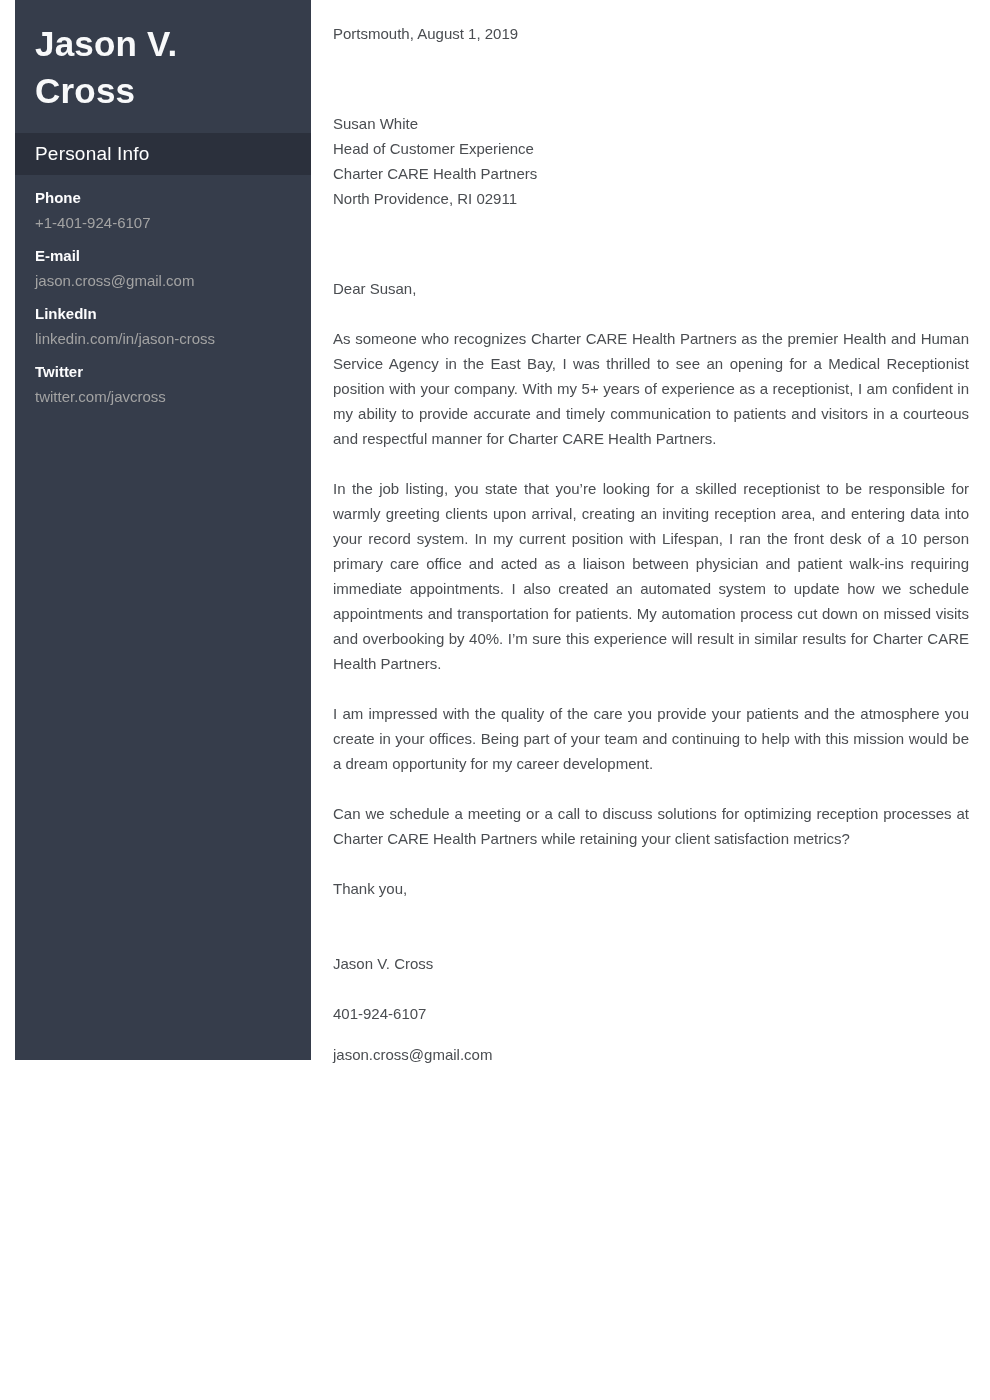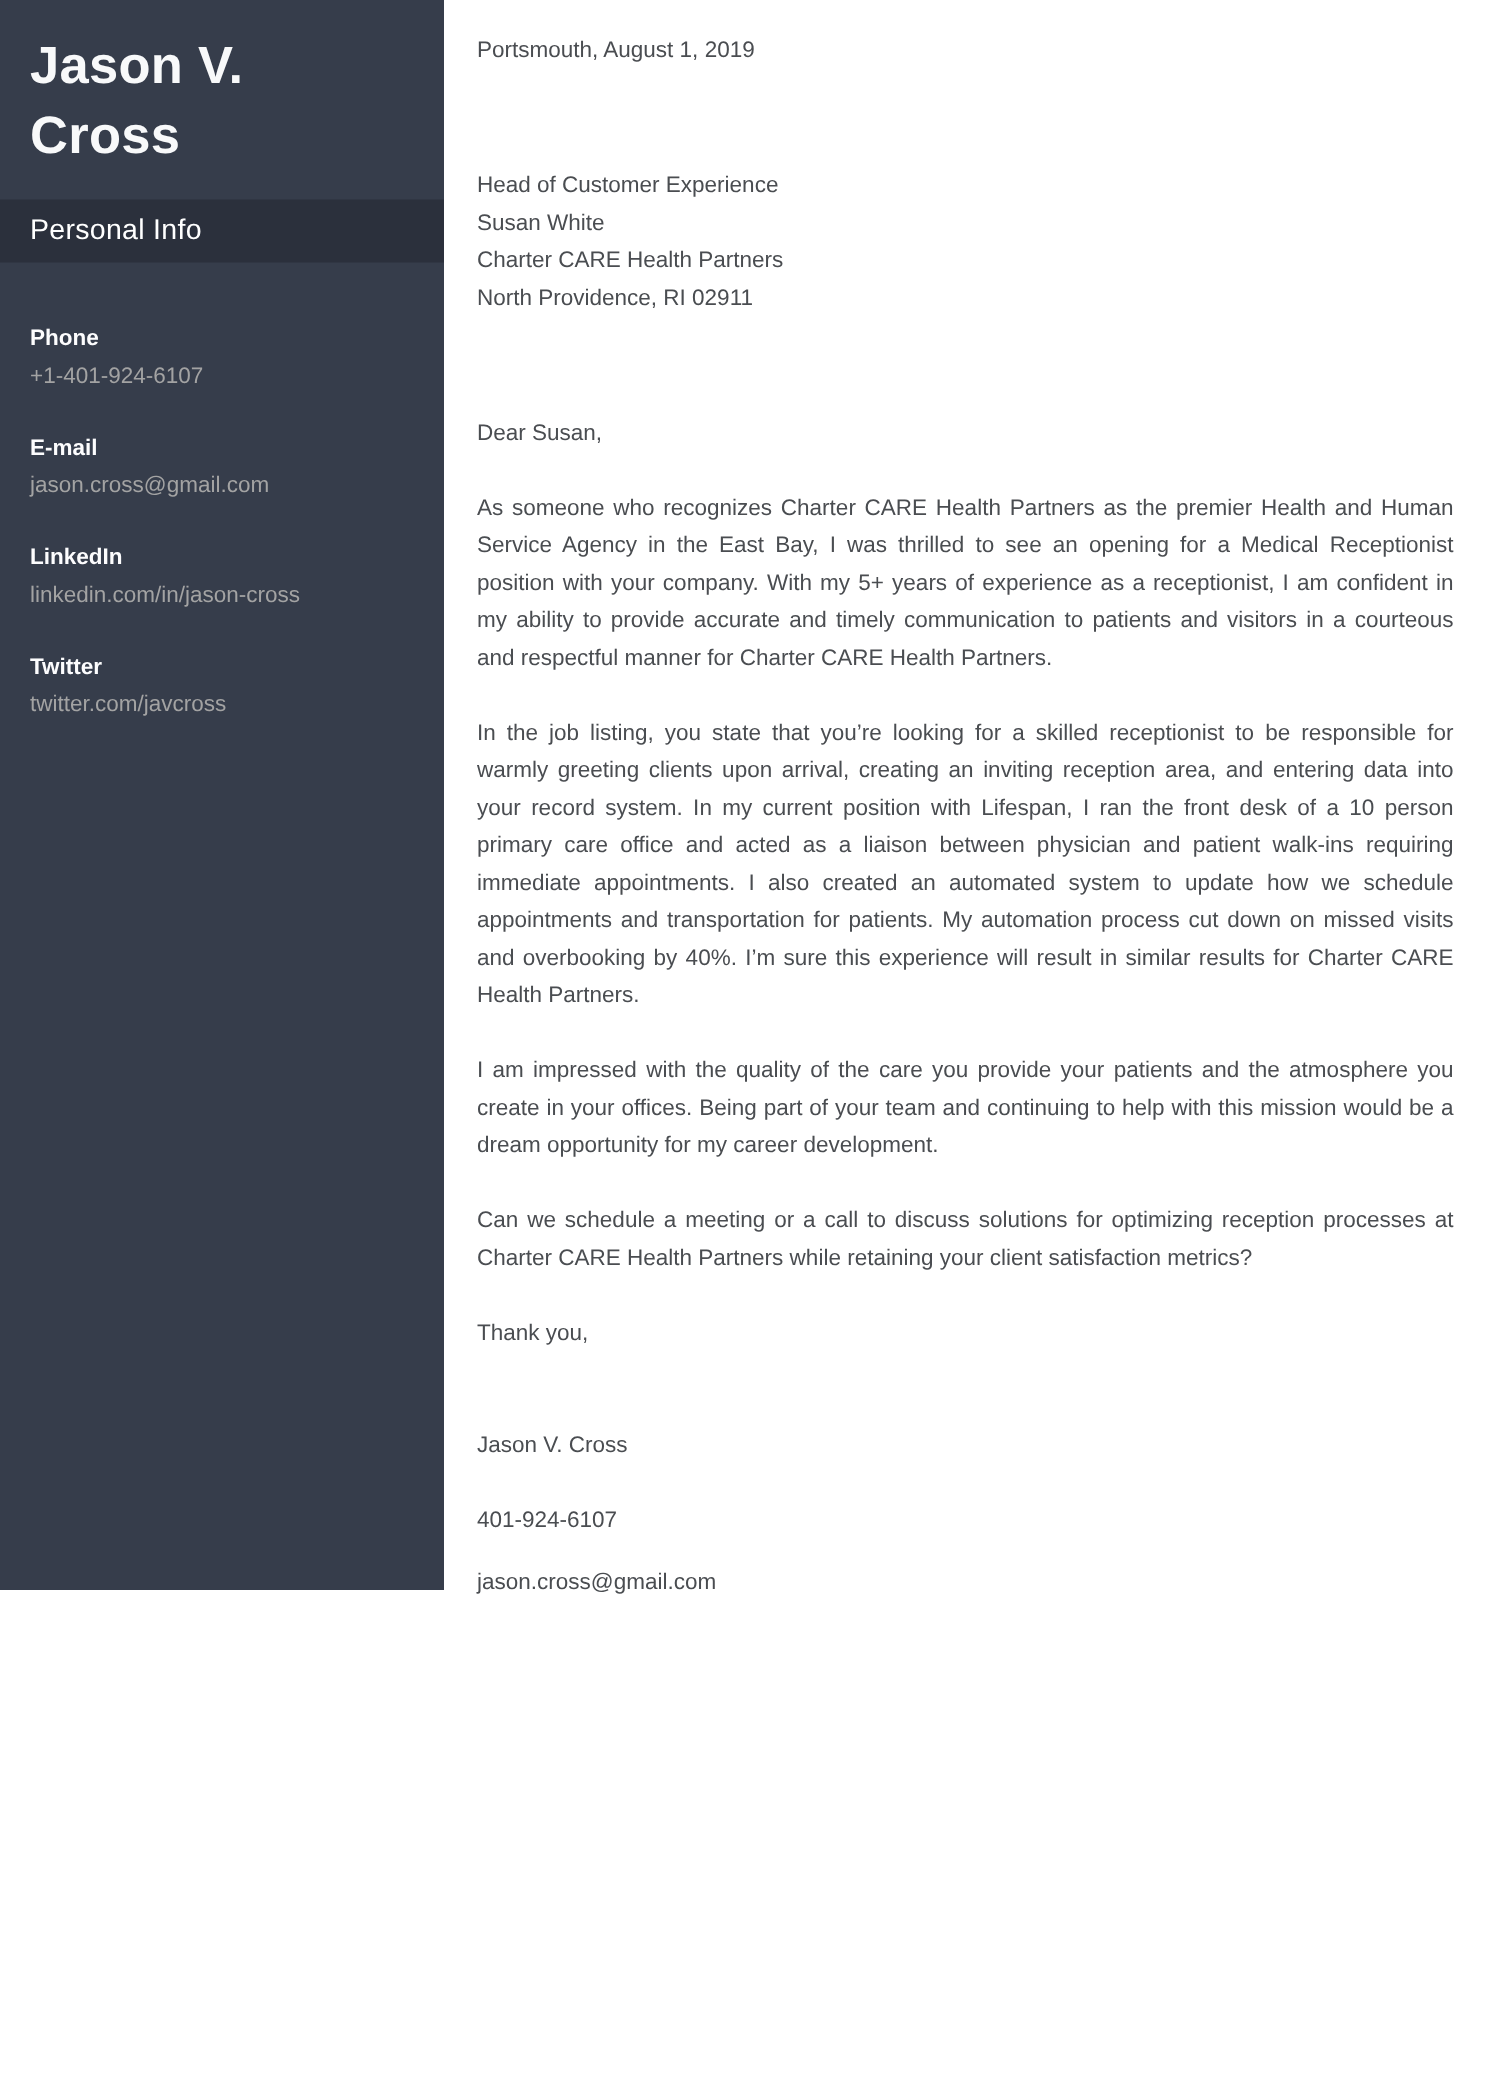--- a/index.html
+++ b/index.html
@@ -6,20 +6,21 @@
   html, body { width: 990px; height: 1400px; }
   body {
     font-family: "Liberation Sans", "DejaVu Sans", sans-serif;
     background: #ffffff;
     overflow: hidden;
   }
   .page {
     width: 990px;
     height: 1060px;
     display: flex;
+    padding-left: 15px;
   }
   
   .sidebar {
     width: 296px;
     min-width: 296px;
     height: 100%;
     background: #363d4b;
   }
   .name {
     font-size: 35px;
@@ -38,21 +39,21 @@
     align-items: center;
     padding-left: 20px;
   }
   .section-band span {
     font-size: 19px;
     font-weight: 400;
     color: #ffffff;
     letter-spacing: 0.2px;
   }
   .contacts { padding: 13px 20px 0 20px; }
-  .contact-group { margin-bottom: 13px; margin-top: 28px; }
+  .contact-group { margin-bottom: 13px; }
   .contact-label {
     font-size: 15px;
     font-weight: 700;
     line-height: 20px;
     color: #fdfdfe;
     margin-bottom: 5px;
   }
   .contact-value {
     font-size: 15px;
     line-height: 20px;
@@ -109,22 +110,22 @@
         <div class="contact-label">Twitter</div>
         <div class="contact-value">twitter.com/javcross</div>
       </div>
     </div>
   </aside>
 
   <main class="letter">
     <p class="line date-line">Portsmouth, August 1, 2019</p>
 
     <div class="recipient">
+      <div>Susan White</div>
       <div>Head of Customer Experience</div>
-      <div>Susan White</div>
       <div>Charter CARE Health Partners</div>
       <div>North Providence, RI 02911</div>
     </div>
 
     <p class="line salutation">Dear Susan,</p>
 
     <p class="para">As someone who recognizes Charter CARE Health Partners as the premier Health and Human Service Agency in the East Bay, I was thrilled to see an opening for a Medical Receptionist position with your company. With my 5+ years of experience as a receptionist, I am confident in my ability to provide accurate and timely communication to patients and visitors in a courteous and respectful manner for Charter CARE Health Partners.</p>
     <p class="para">In the job listing, you state that you’re looking for a skilled receptionist to be responsible for warmly greeting clients upon arrival, creating an inviting reception area, and entering data into your record system. In my current position with Lifespan, I ran the front desk of a 10 person primary care office and acted as a liaison between physician and patient walk-ins requiring immediate appointments. I also created an automated system to update how we schedule appointments and transportation for patients. My automation process cut down on missed visits and overbooking by 40%. I’m sure this experience will result in similar results for Charter CARE Health Partners.</p>
     <p class="para">I am impressed with the quality of the care you provide your patients and the atmosphere you create in your offices. Being part of your team and continuing to help with this mission would be a dream opportunity for my career development.</p>
     <p class="para">Can we schedule a meeting or a call to discuss solutions for optimizing reception processes at Charter CARE Health Partners while retaining your client satisfaction metrics?</p>

